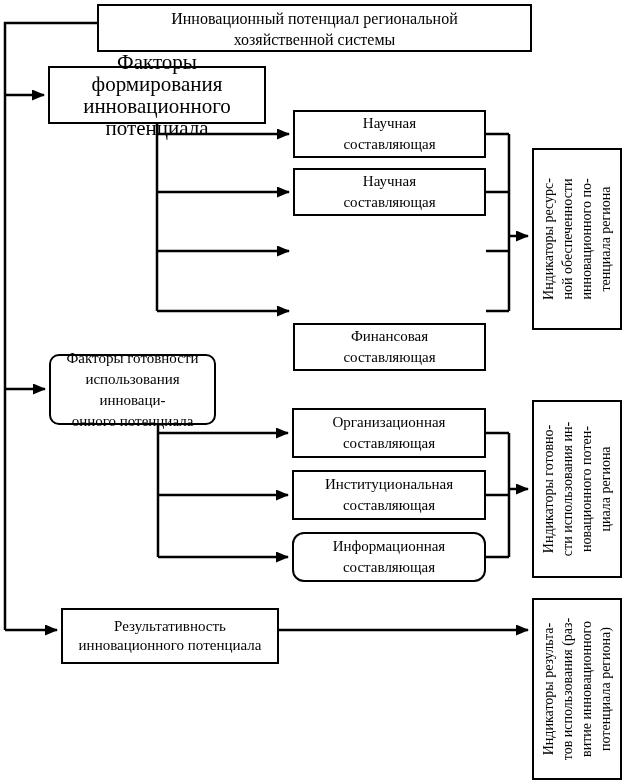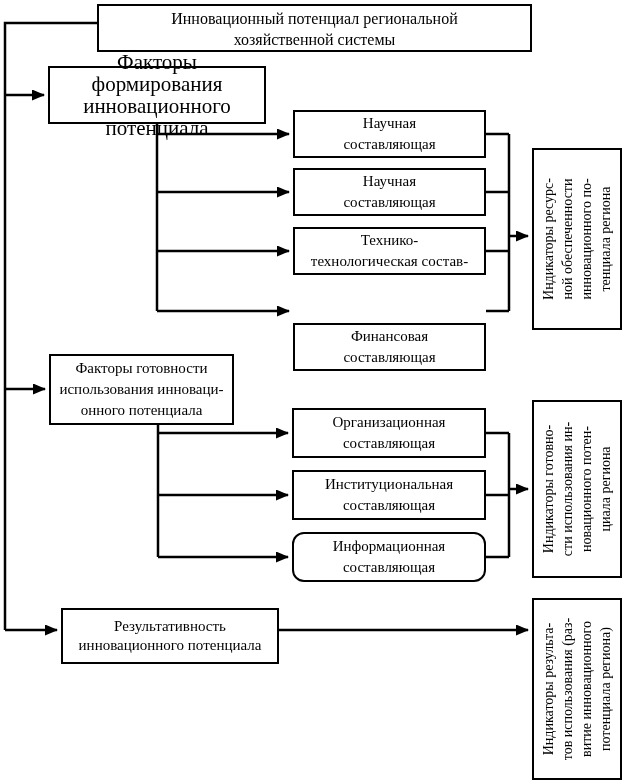--- a/index.html
+++ b/index.html
@@ -32,21 +32,21 @@
     text-align: center;
     z-index: 1;
   }
   .label {
     white-space: pre-line;
     display: block;
   }
   
   .root        { left: 97px;  top: 4px;   width: 435px; height: 48px; font-size: 16px; line-height: 21px; align-items: flex-end; }
   .factorsA    { left: 48px;  top: 66px;  width: 218px; height: 58px; font-size: 21px; line-height: 22px; }
-  .factorsB    { left: 49px;  top: 354px; width: 185px; height: 71px; font-size: 15px; line-height: 21px; }
+  .factorsB    { left: 49px;  top: 354px; width: 167px; height: 71px; font-size: 15px; line-height: 21px; border-radius: 10px; }
   .effect      { left: 61px;  top: 608px; width: 218px; height: 56px; font-size: 15px; line-height: 19px; }
   .m1 { left: 293px; top: 110px; }
   .m2 { left: 293px; top: 168px; }
   .m3 { left: 293px; top: 227px; }
   .m4 { left: 293px; top: 275px; margin-top: 48px; }
   .n1 { left: 292px; top: 408px; }
   .n2 { left: 292px; top: 470px; justify-content: center; }
   .n3 { left: 292px; top: 532px; border-radius: 12px; }
   .mid {
     width: 193px; height: 48px;
@@ -132,24 +132,20 @@
   </div>
 
   <div class="box mid m1">
     <span class="label">Научная
 составляющая</span>
   </div>
   <div class="box mid m2">
     <span class="label">Научная
 составляющая</span>
   </div>
-  <div class="box mid m3">
-    <span class="label">Технико-
-технологическая состав-</span>
-  </div>
   <div class="box mid m4">
     <span class="label">Финансовая
 составляющая</span>
   </div>
 
   <div class="box nmid n1">
     <span class="label">Организационная
 составляющая</span>
   </div>
   <div class="box nmid n2">

